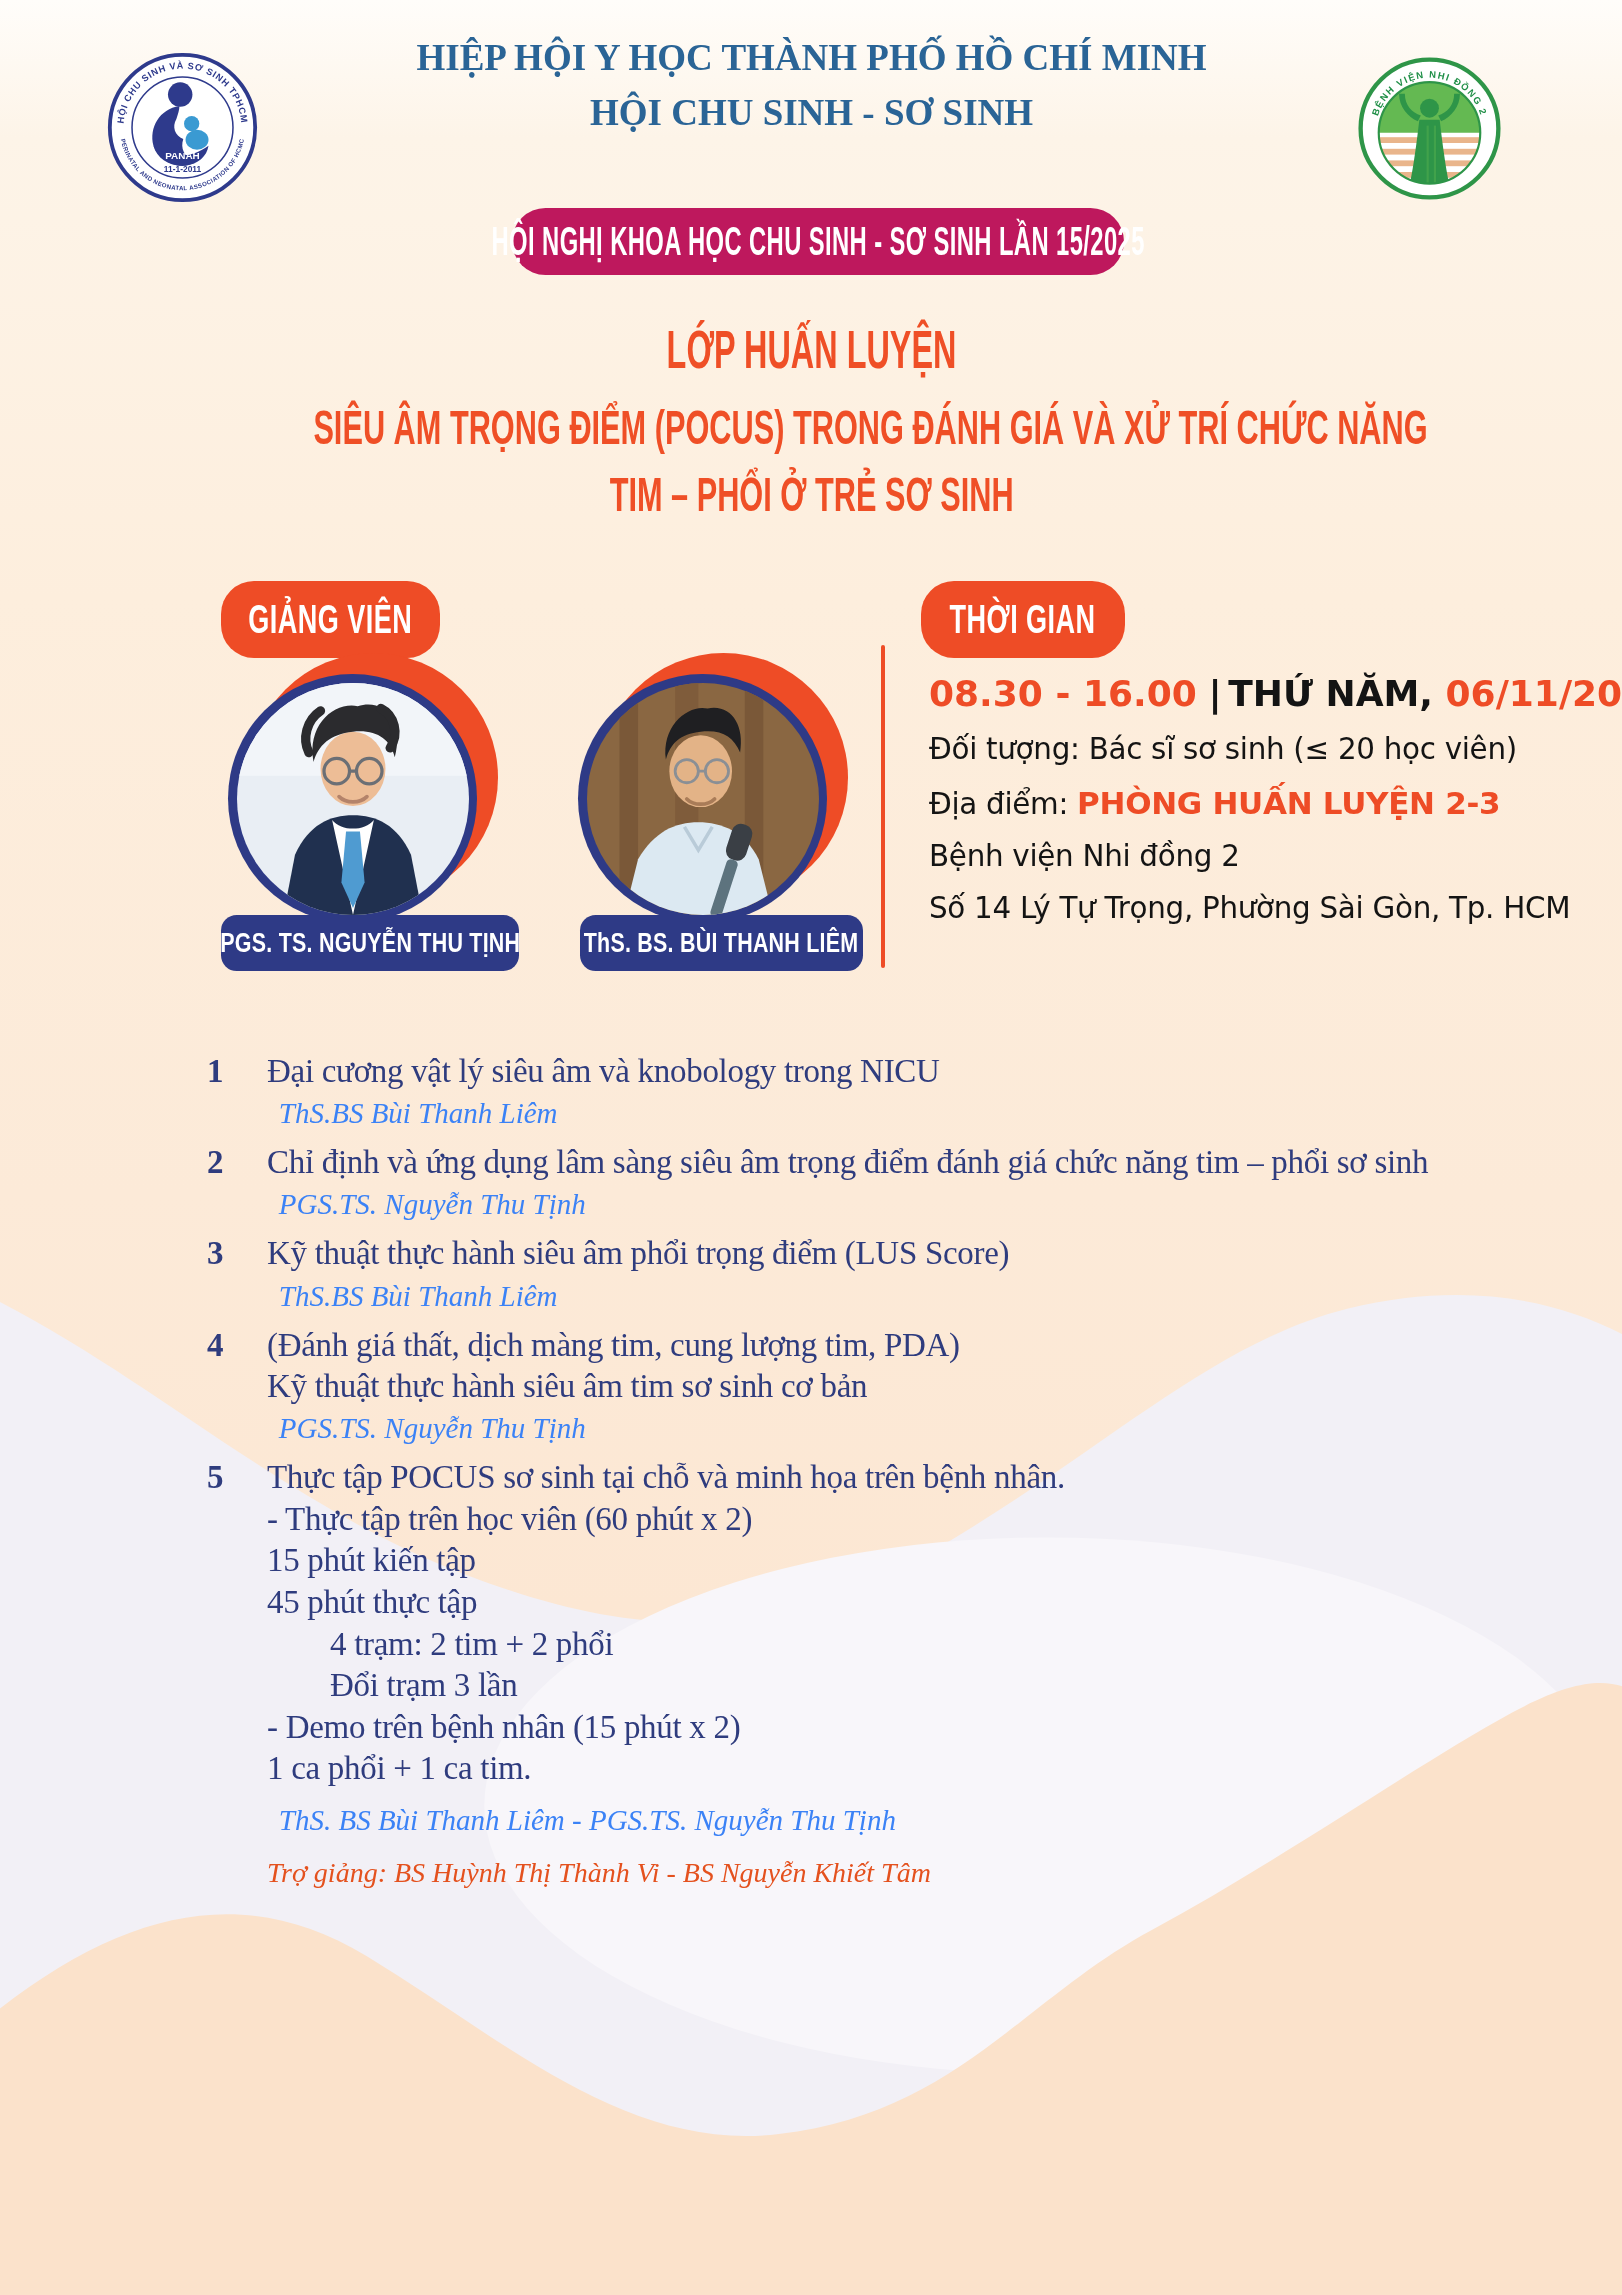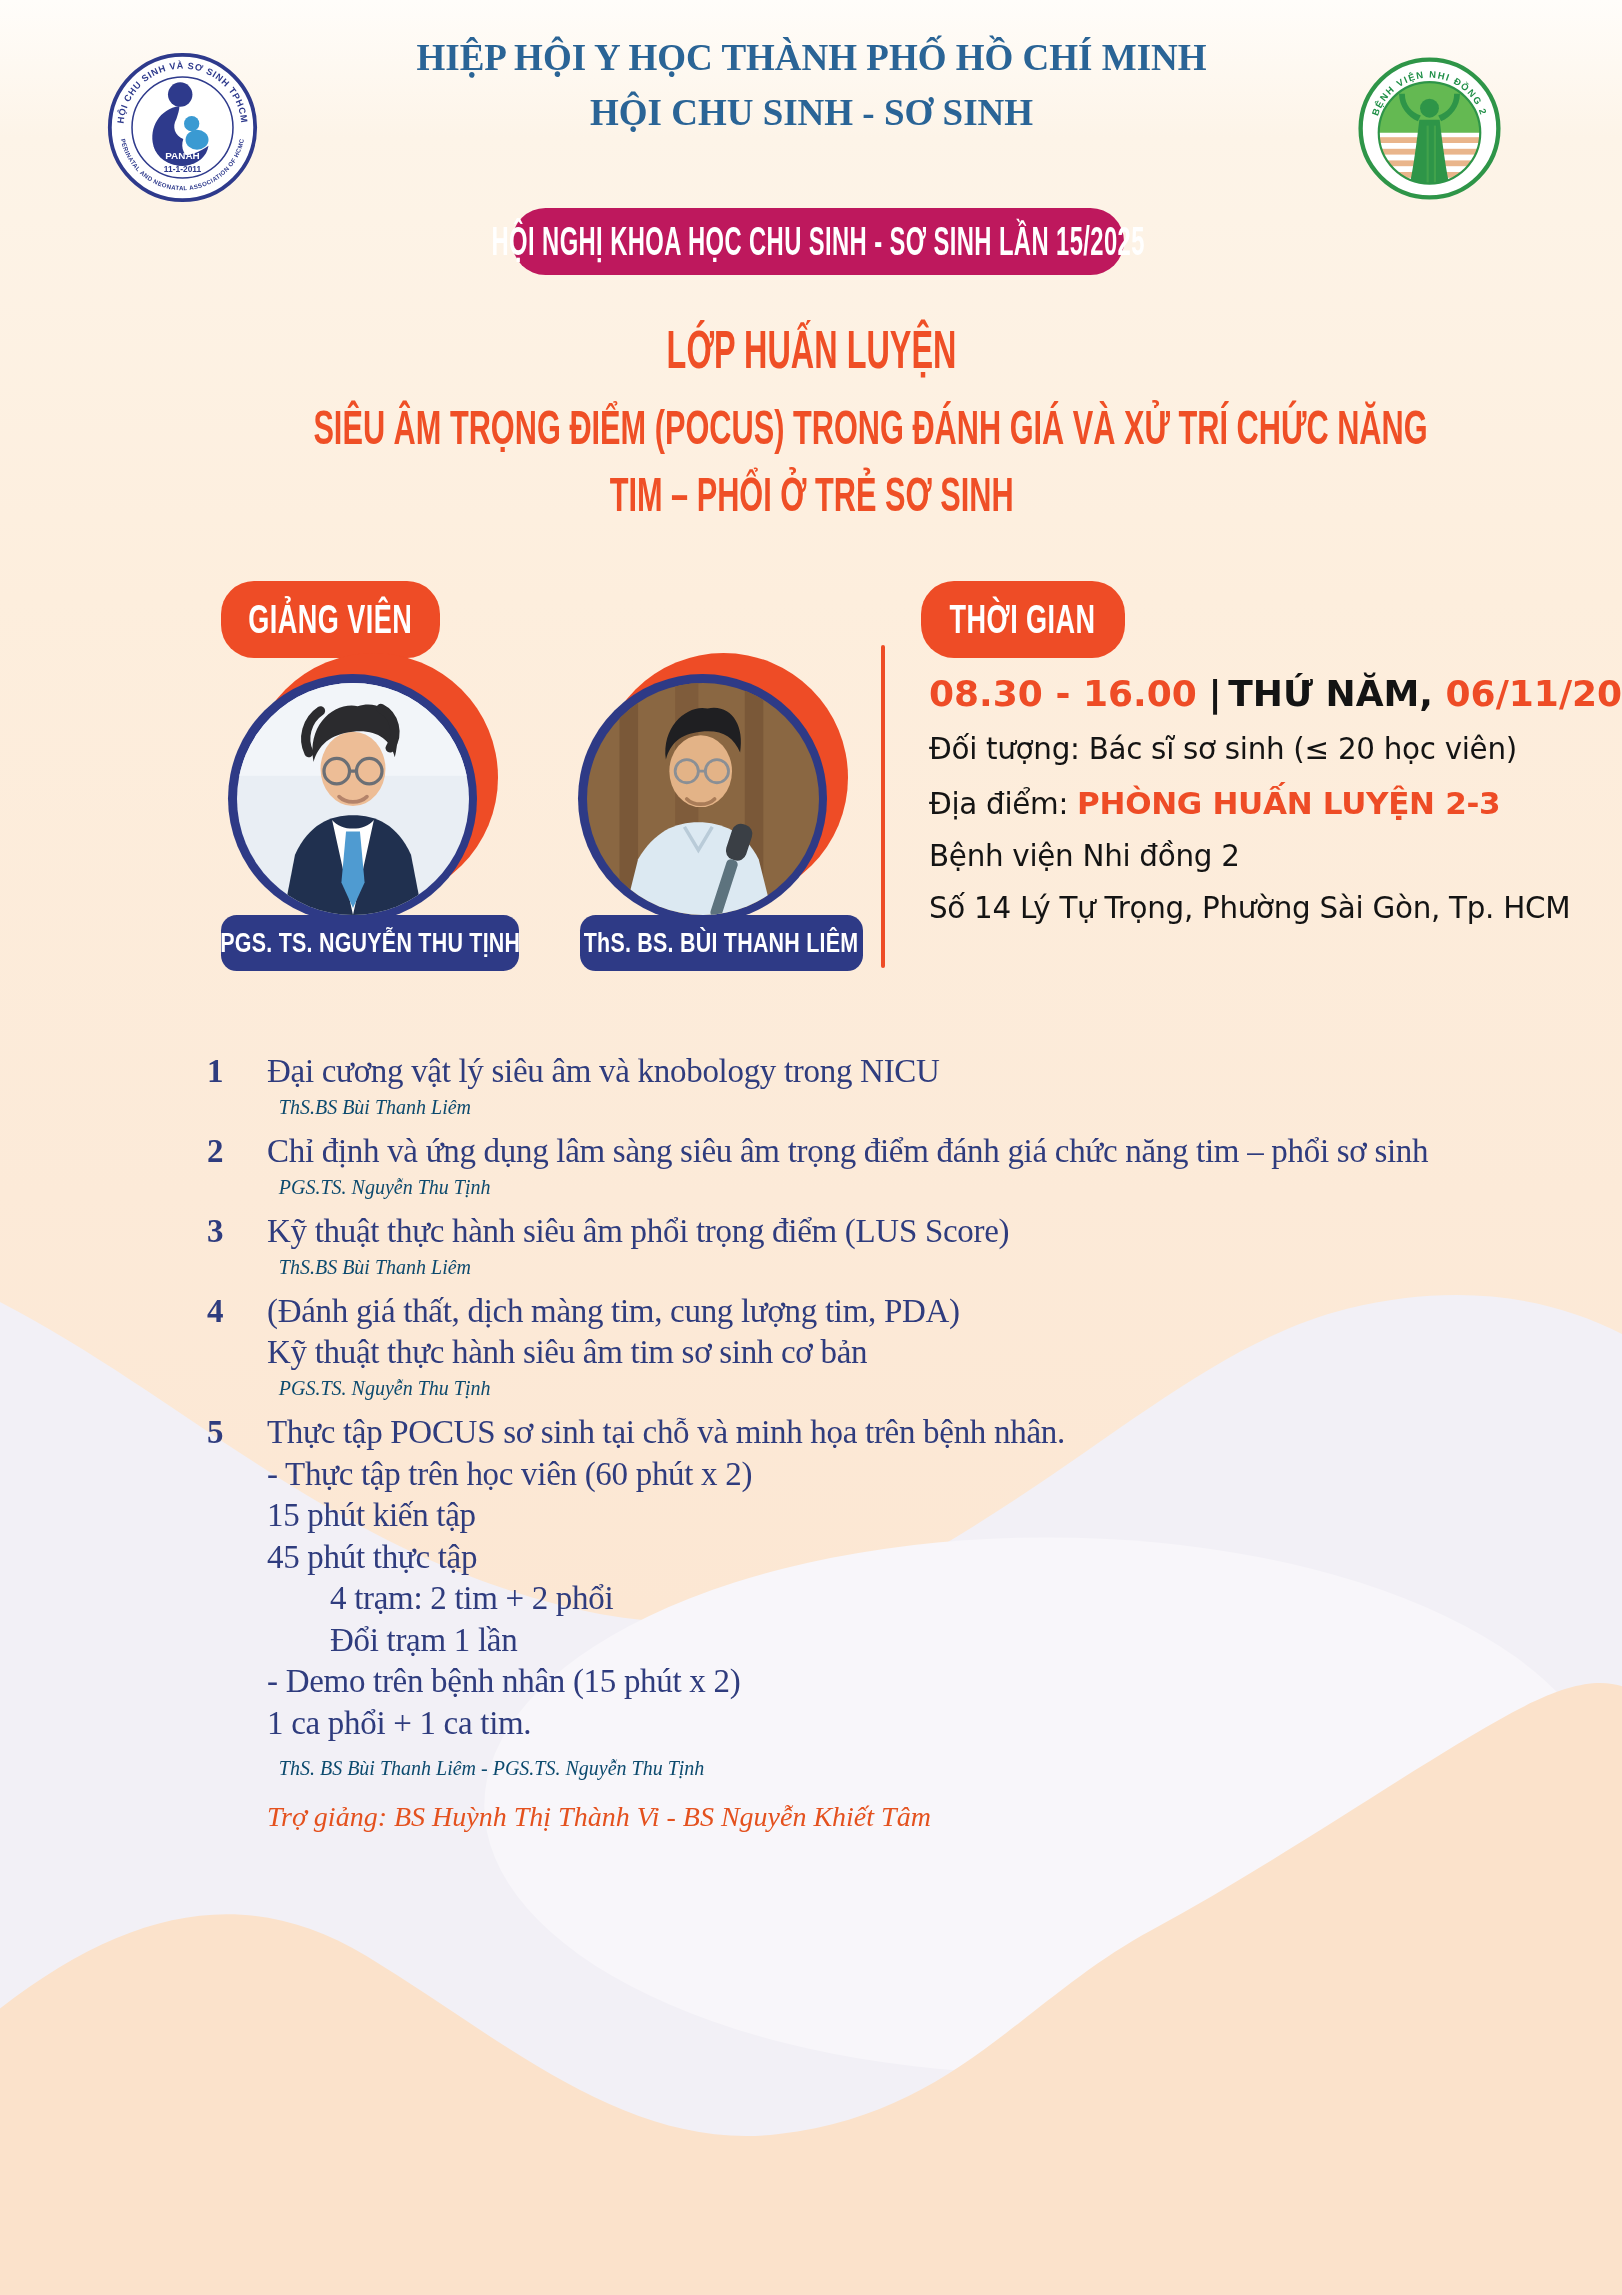--- a/index.html
+++ b/index.html
@@ -66,21 +66,21 @@
   .sch-row .loc{color:#ee4c26;font-weight:700;font-size:31px;}
 
   
   .agenda{left:207px;top:1051px;width:1381px;
           font-family:"Liberation Serif","DejaVu Serif",serif;color:#2f3c7e;font-size:33px;line-height:1.26;}
   .item{display:flex;margin-bottom:2.6px;}
   .num{width:60px;flex:none;font-weight:700;}
   .ibody{flex:1;}
   .aline{white-space:nowrap;letter-spacing:-0.3px;}
   .indent2{padding-left:63px;}
-  .speaker{font-style:italic;color:#0c4a6e;font-size:20px;padding-left:11.8px;
+  .speaker{font-style:italic;color:#3b82f6;font-size:29px;padding-left:11.8px;
            margin-top:2.6px;margin-bottom:7.9px;white-space:nowrap;}
   .speaker.final{margin-top:11.8px;margin-bottom:8px;font-style:italic;}
   .assistant{font-style:italic;color:#e4511e;font-size:28px;margin-top:17px;white-space:nowrap;}
 
   svg text{font-family:"Liberation Sans",sans-serif;}
 </style>
 </head>
 <body>
 
 <svg class="bg-waves" viewBox="0 0 2480 3508" preserveAspectRatio="none" aria-hidden="true">
@@ -291,21 +291,21 @@
   </div>
 
   <div class="item">
     <div class="num">5</div>
     <div class="ibody">
       <div class="aline">Thực tập POCUS sơ sinh tại chỗ và minh họa trên bệnh nhân.</div>
       <div class="aline">- Thực tập trên học viên (60 phút x 2)</div>
       <div class="aline">15 phút kiến tập</div>
       <div class="aline">45 phút thực tập</div>
       <div class="aline indent2">4 trạm: 2 tim + 2 phổi</div>
-      <div class="aline indent2">Đổi trạm 1 lần</div>
+      <div class="aline indent2">Đổi trạm 3 lần</div>
       <div class="aline">- Demo trên bệnh nhân (15 phút x 2)</div>
       <div class="aline">1 ca phổi + 1 ca tim.</div>
       <div class="speaker final">ThS. BS Bùi Thanh Liêm - PGS.TS. Nguyễn Thu Tịnh</div>
       <div class="assistant">Trợ giảng: BS Huỳnh Thị Thành Vi - BS Nguyễn Khiết Tâm</div>
     </div>
   </div>
 
 </div>
 
 

